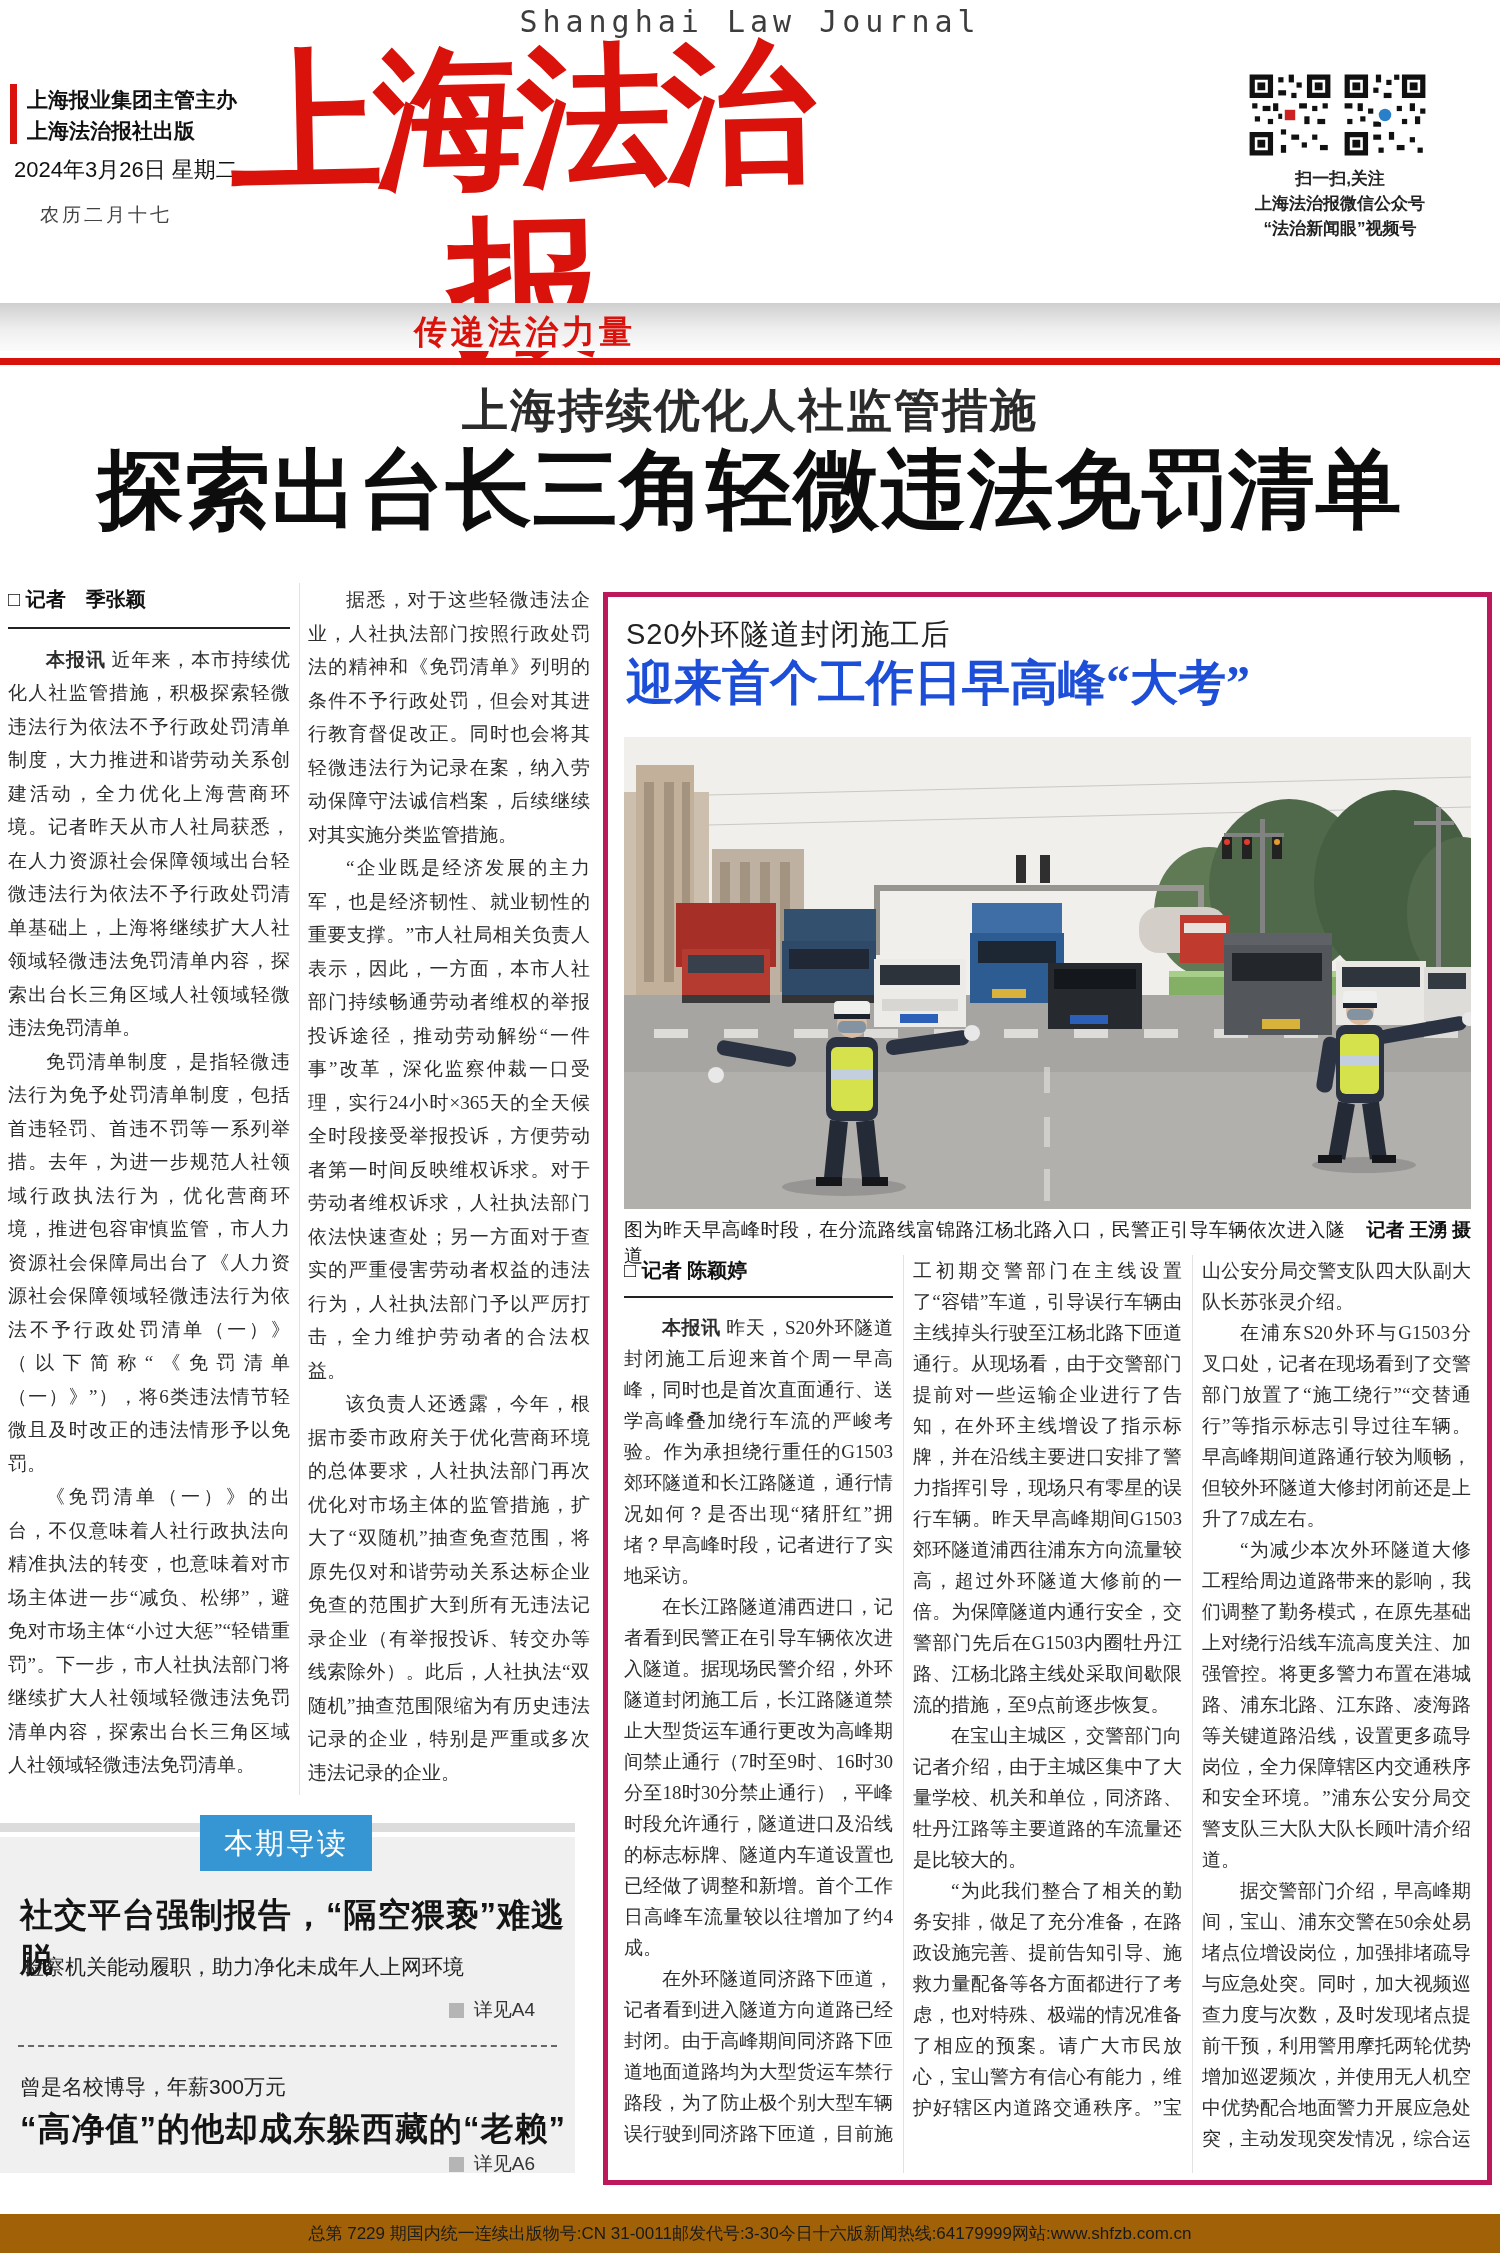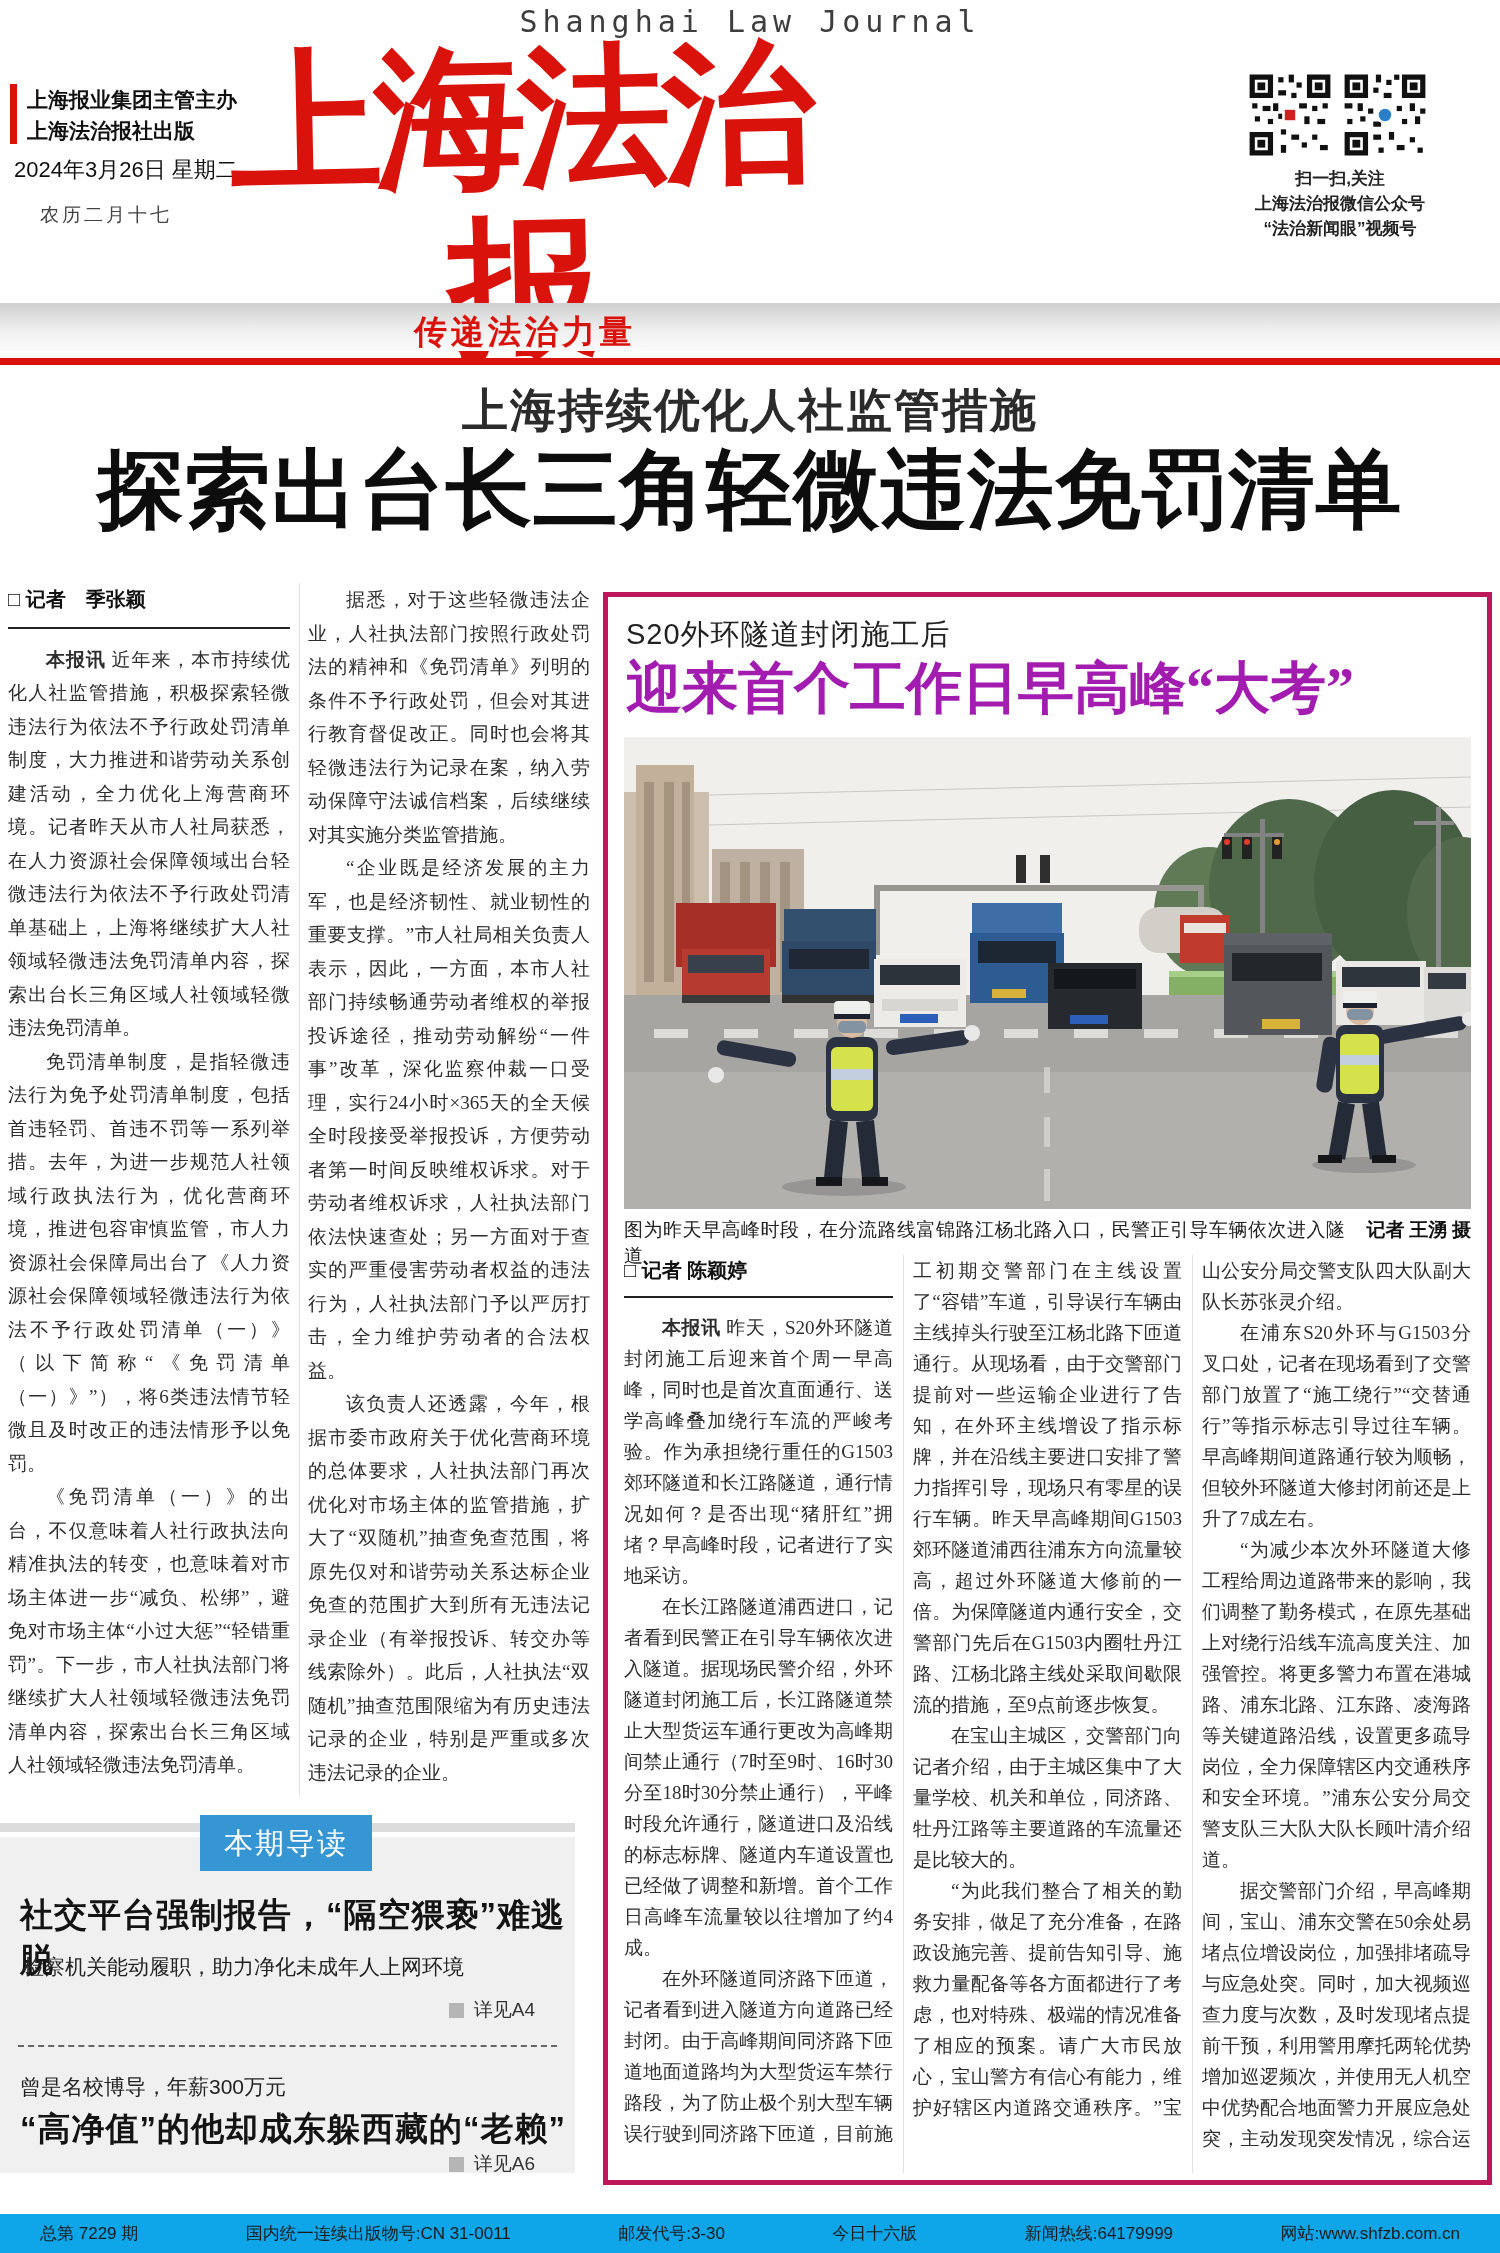--- a/index.html
+++ b/index.html
@@ -55,21 +55,21 @@
     padding-bottom:10px; border-bottom:2px solid #222; margin-bottom:14px;
   }
   .left-article p, .tunnel-body p { margin:0; text-indent:2em; }
   .left-article b, .tunnel-body b { font-weight:900; }
 
   
   .tunnel-box { top:592px; left:603px; width:889px; height:1593px;
     border:5px solid #be185d; background:#fff; }
   .tunnel-kicker { top:18px; left:18px; font-size:29px; color:#222; letter-spacing:1px; }
   .tunnel-headline { top:54px; left:18px; width:840px;
-    font-family:"Liberation Serif", serif; font-size:56px; font-weight:900; color:#a21caf; }
+    font-family:"Liberation Serif", serif; font-size:48px; font-weight:900; color:#1d4ed8; }
   .photo { top:140px; left:16px; width:847px; height:472px; overflow:hidden; background:#efeeec; }
   .photo svg { display:block; width:100%; height:100%; }
   .caption-row { top:620px; left:16px; width:847px; display:flex; justify-content:space-between; align-items:baseline; }
   .photo-caption { font-family:"Liberation Serif", serif; font-size:19px; color:#222; letter-spacing:0.5px; }
   .photo-credit { font-size:19px; font-weight:bold; color:#111; white-space:nowrap; padding-left:16px;font-family:Liberation Serif, serif; }
   .tunnel-body {
     top:658px; left:16px; width:847px; height:918px; overflow:hidden;
     column-count:3; column-gap:20px; column-rule:1px solid #e2e2e2;
     font-family:"Liberation Serif", serif; font-size:19px; line-height:31px;
     text-align:justify; color:#2d2d2d;
@@ -83,22 +83,22 @@
     color:#fff; font-size:29px; text-align:center; line-height:56px; letter-spacing:2px; }
   .digest-title { position:absolute; left:20px; font-size:33px; font-weight:900; color:#141414;
     font-family:"Liberation Sans", sans-serif; letter-spacing:1px; }
   .digest-sub { position:absolute; left:23px; font-size:21px; color:#222; }
   .digest-ref { position:absolute; right:40px; font-size:19px; color:#333; display:flex; align-items:center; gap:10px; }
   .digest-ref .sq { width:15px; height:15px; background:#b5b5b5; display:inline-block; }
   .digest-divider { position:absolute; left:18px; right:18px; border-top:2px dashed #666; }
   .digest-kicker { position:absolute; left:20px; font-size:21px; color:#222; }
 
   
-  .footer { top:2214px; left:0; width:1500px; height:39px; background:#0ea5e9;
-    display:flex; align-items:center; justify-content:space-between; padding:0 40px;
+  .footer { top:2214px; left:0; width:1500px; height:39px; background:#a16207;
+    display:flex; align-items:center; justify-content:center; padding:0 40px;
     font-size:17px; color:#1a1a1a; }
 </style>
 </head>
 <body>
 
 <div class="abs english-title">Shanghai Law Journal</div>
 
 <div class="abs publisher">
   <div class="bar"></div>
   <div class="lines">

